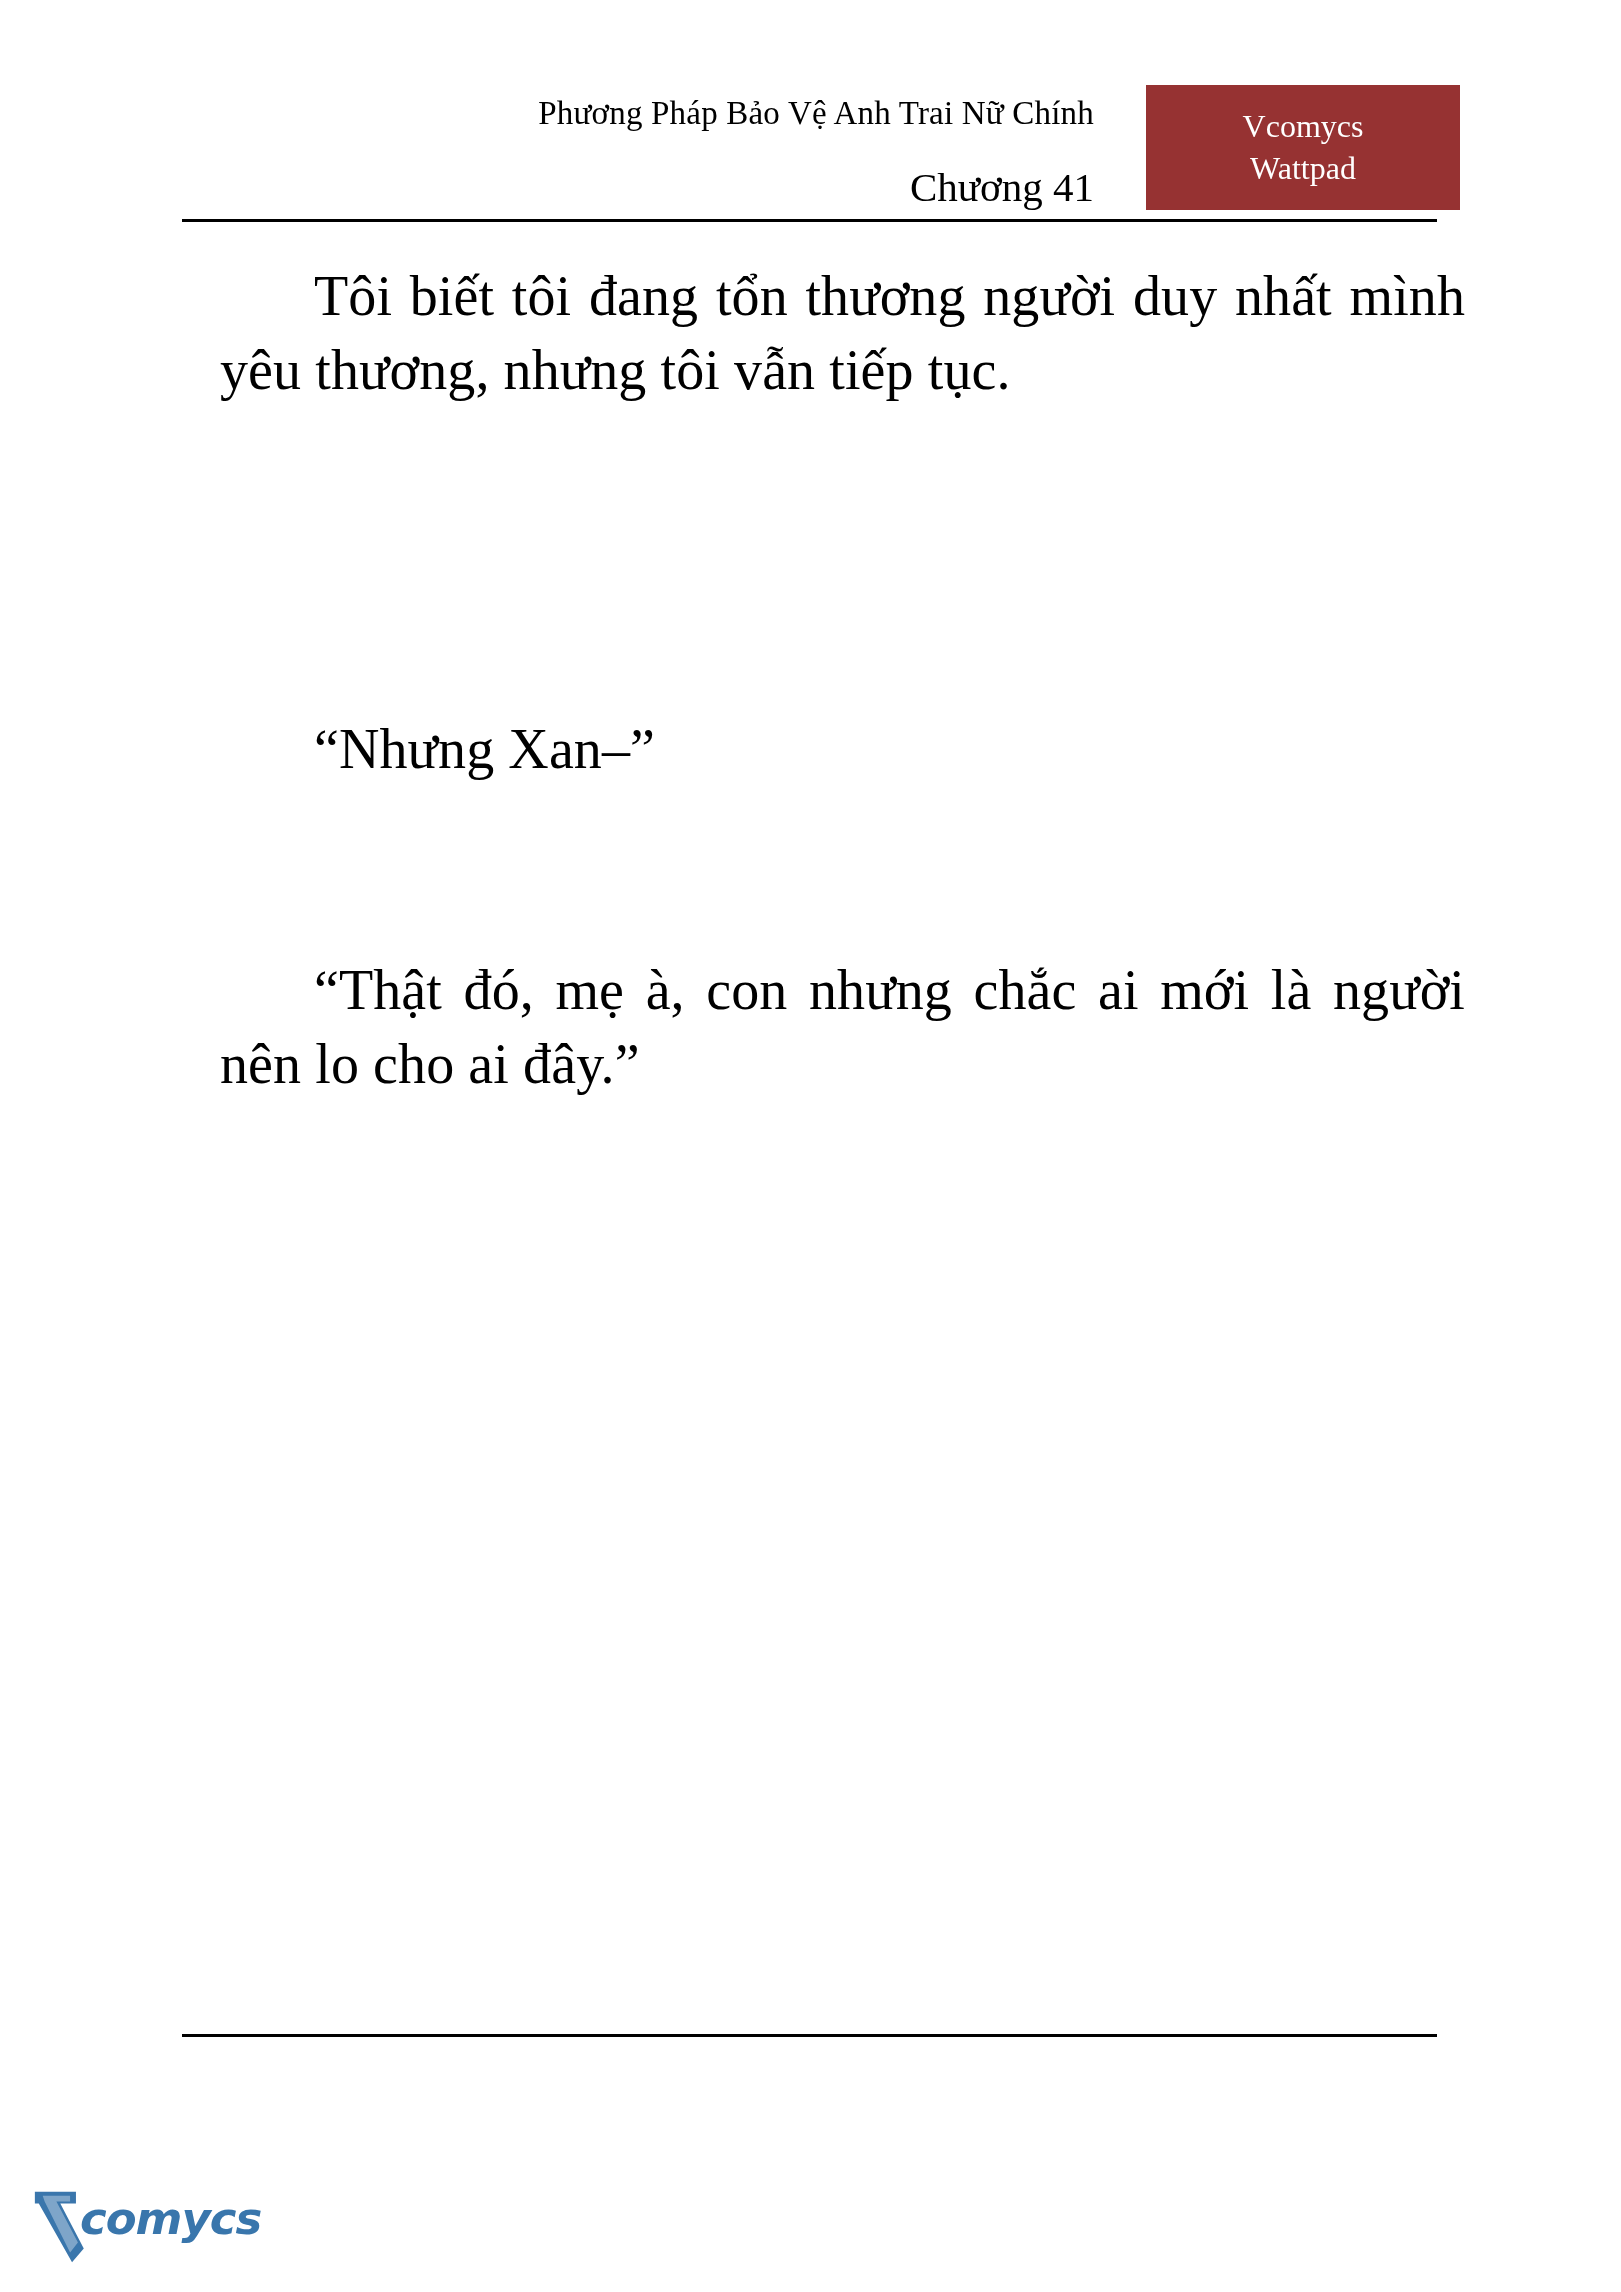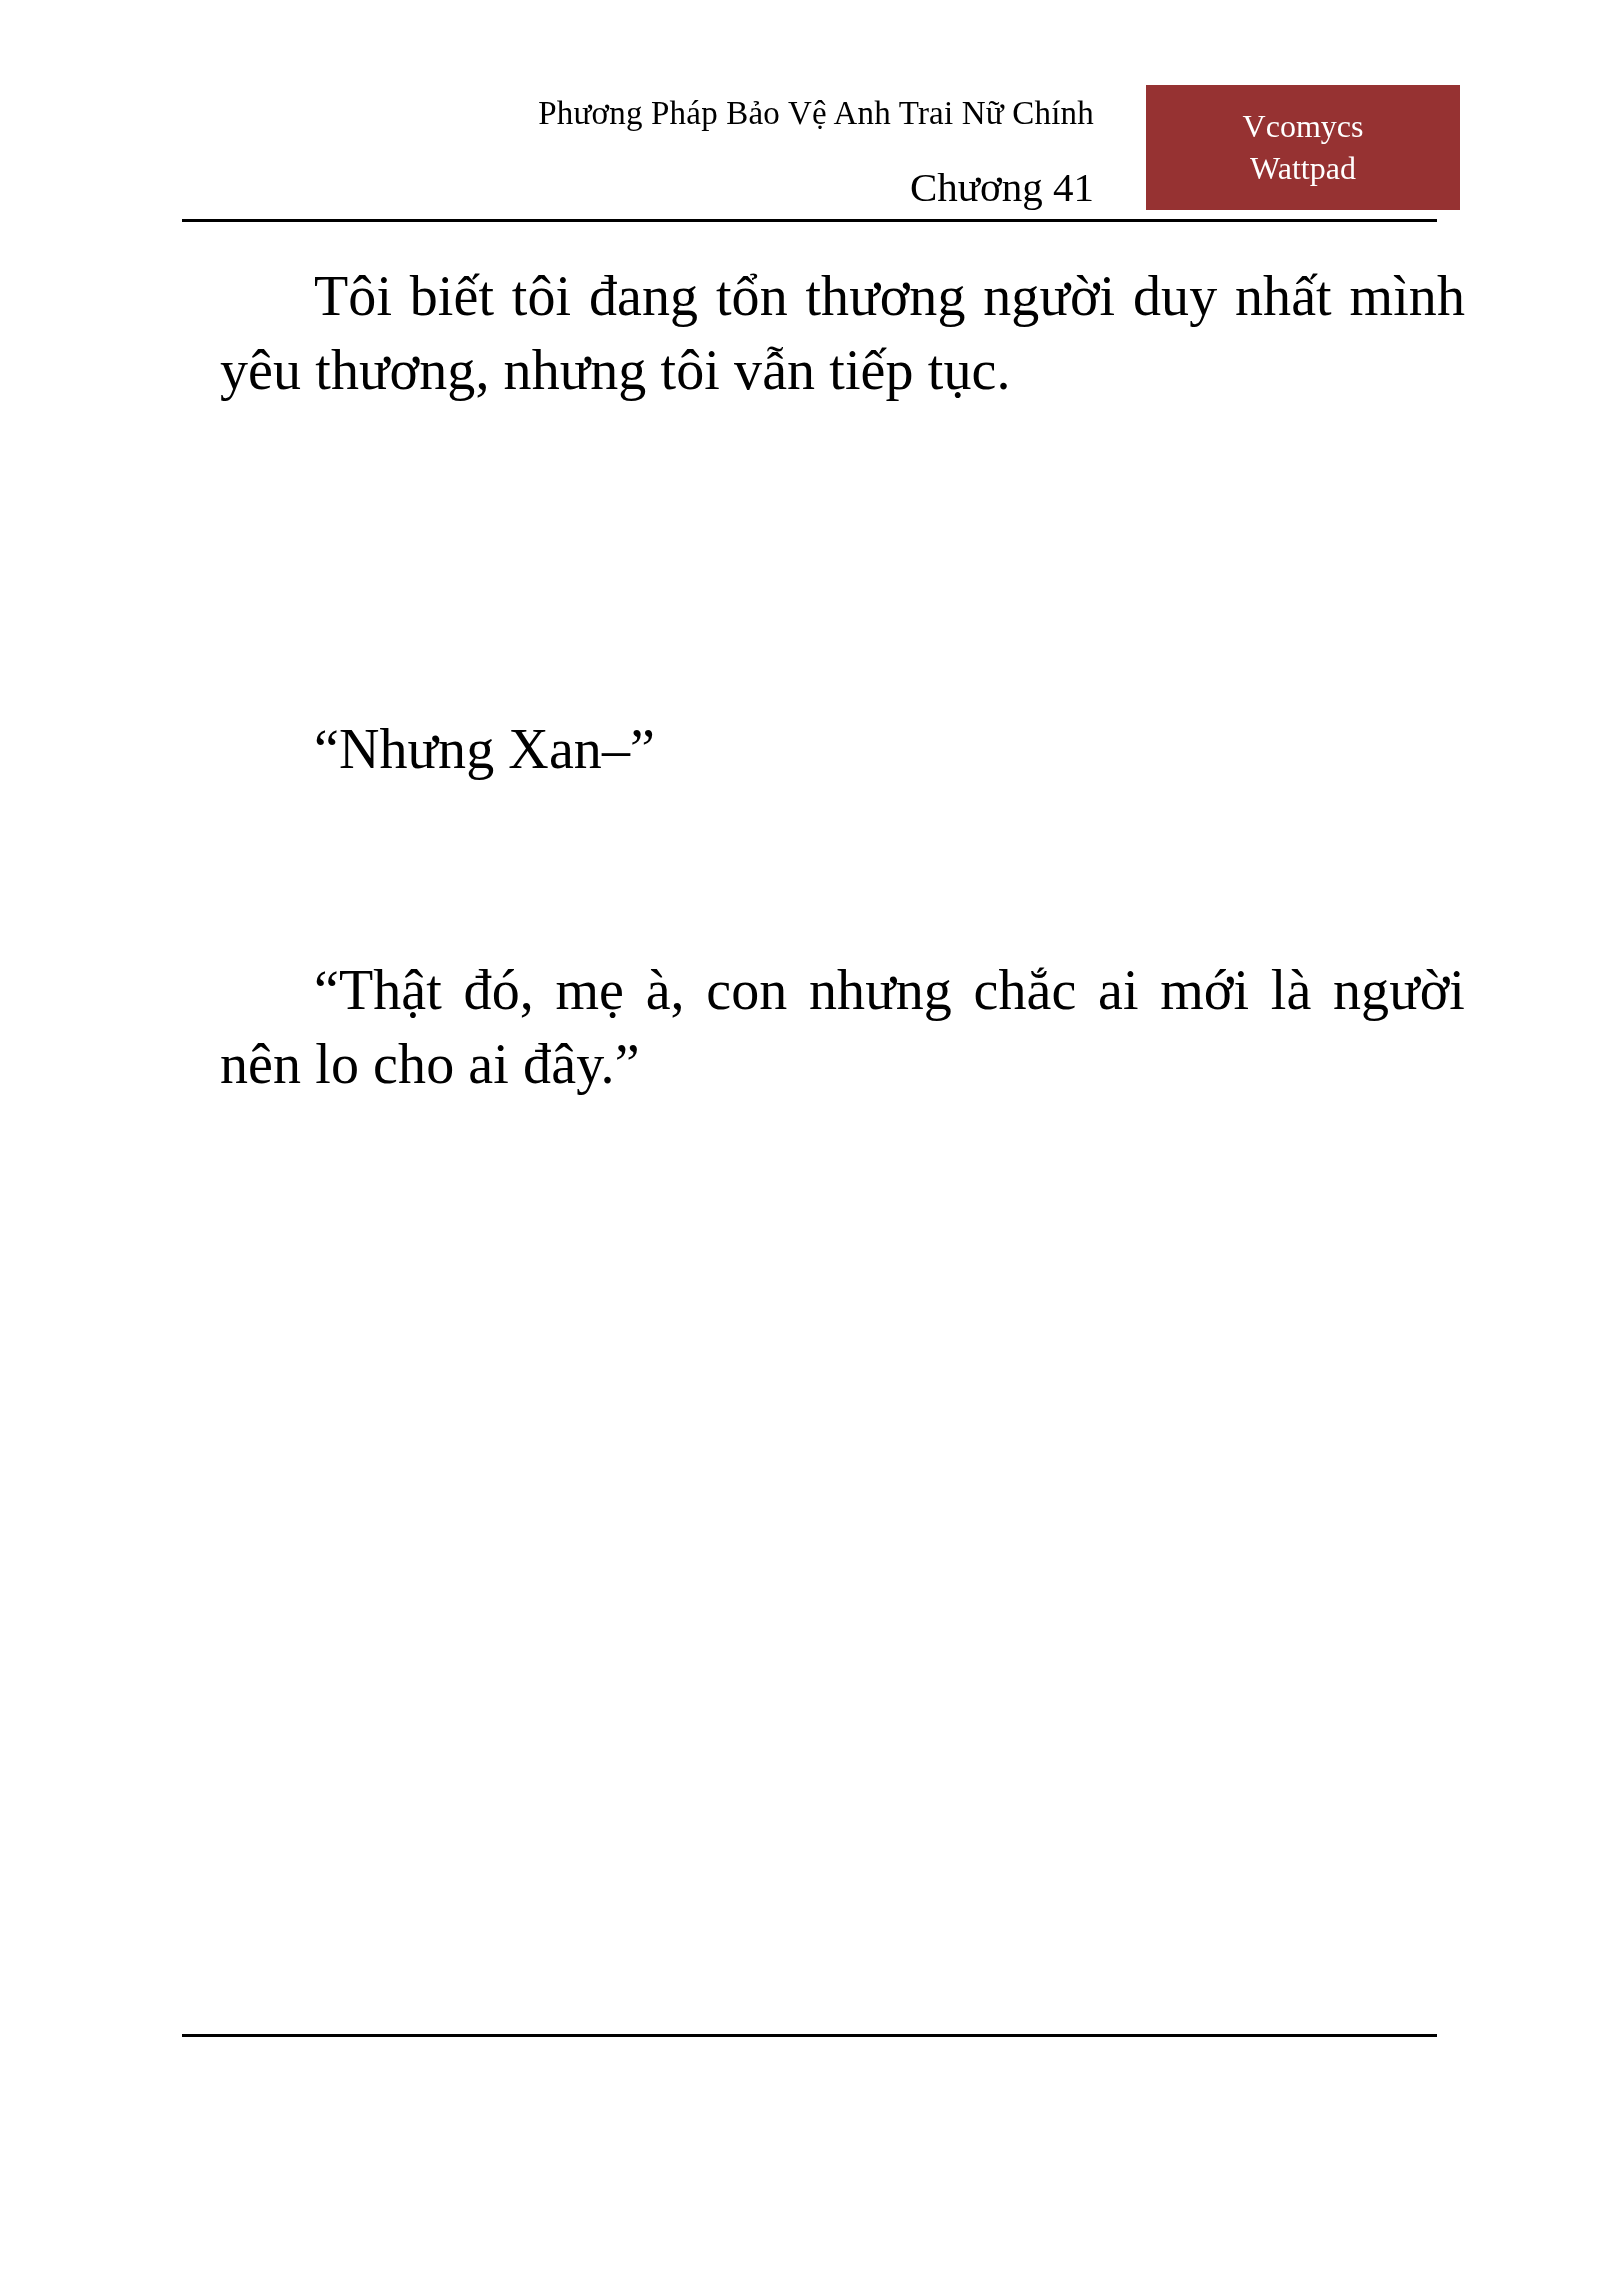--- a/index.html
+++ b/index.html
@@ -187,15 +187,22 @@
     <p class="para last-line-left">Tôi biết tôi đang tổn thương người duy nhất mình yêu thương, nhưng tôi vẫn tiếp tục.</p>
     <div class="spacer-lg"></div>
     <div class="spacer-lg"></div>
     <p class="para last-line-left">“Nhưng Xan–”</p>
     <div class="spacer-md"></div>
     <p class="para last-line-left">“Thật đó, mẹ à, con nhưng chắc ai mới là người nên lo cho ai đây.”</p>
   </div>
 
   <div class="footer-rule"></div>
 
+  <div class="watermark">
+    <svg width="225" height="94" viewBox="0 0 230 96">
+      <path d="M6 14 L48 14 L48 26 L32 26 L56 72 L44 86 L10 26 L6 26 Z" fill="#2f6fa8" opacity="0.95"></path>
+      <path d="M14 18 L42 18 L42 24 L28 24 L50 66 L42 76 L16 24 Z" fill="#ffffff" opacity="0.35"></path>
+    </svg>
+    <div class="wm-text">comycs</div>
+  </div>
 
 </div>
 
 
 </body></html>

